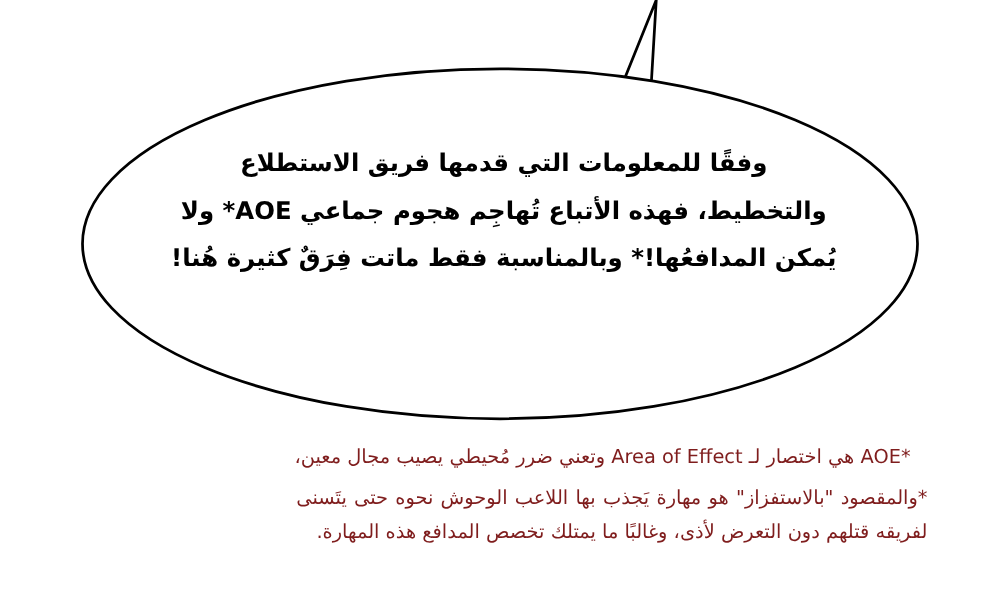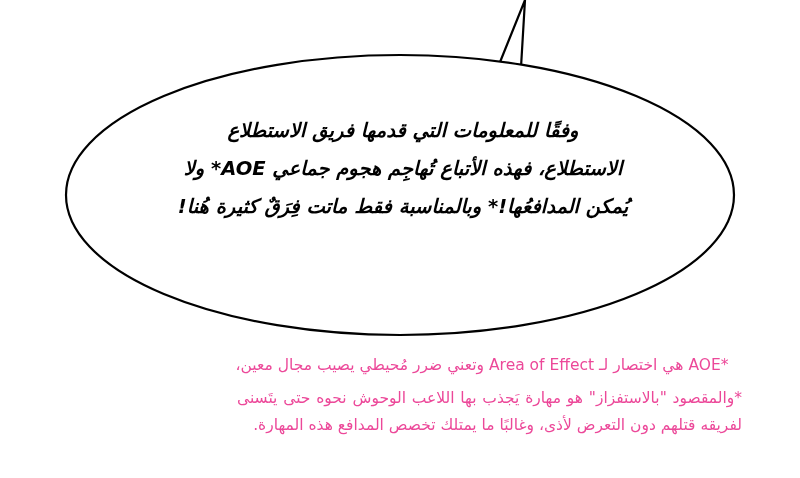--- a/index.html
+++ b/index.html
@@ -44,40 +44,39 @@
     left: 118px;
     top: 112px;
     width: 570px;
     text-align: center;
     direction: rtl;
     font-weight: bold;
     font-size: 19.5px;
     line-height: 38px;
     letter-spacing: 0px;
     color: #000000;
-    font-style: italic;
   }
   #balloon-text .line {
     display: block;
     white-space: nowrap;
   }
 
   
   #footnotes {
     position: absolute;
     left: 0;
     top: 352px;
     width: 800px;
     direction: rtl;
     text-align: right;
   }
   .footnote {
     font-size: 15.5px;
     line-height: 27px;
-    color: #ec4899;
+    color: #7f1d1d;
     direction: rtl;
   }
   #footnote-1 {
     position: absolute;
     top: 0px;
     right: 58px;
     width: 520px;
     text-align: center;
   }
   #footnote-2 {
@@ -99,21 +98,21 @@
 
       <path d="M 525 0 L 492 82 L 520 84 Z" fill="#ffffff" stroke="#000000" stroke-width="2.2" stroke-linejoin="round"></path>
 
       <ellipse cx="400" cy="195" rx="334" ry="140" fill="#ffffff" stroke="#000000" stroke-width="2.2"></ellipse>
 
       <path d="M 496 74 L 520 76 L 521 84 L 492 82 Z" fill="#ffffff" stroke="none"></path>
     </svg>
 
     <div id="balloon-text">
       <span class="line">وفقًا للمعلومات التي قدمها فريق الاستطلاع</span>
-      <span class="line">الاستطلاع، فهذه الأتباع تُهاجِم هجوم جماعي AOE* ولا</span>
+      <span class="line">والتخطيط، فهذه الأتباع تُهاجِم هجوم جماعي AOE* ولا</span>
       <span class="line">يُمكن المدافعُها!* وبالمناسبة فقط ماتت فِرَقٌ كثيرة هُنا!</span>
     </div>
   </div>
 
   <div id="footnotes">
     <div class="footnote" id="footnote-1">*AOE هي اختصار لـ Area of Effect وتعني ضرر مُحيطي يصيب مجال معين،</div>
     <div class="footnote" id="footnote-2">*والمقصود "بالاستفزاز" هو مهارة يَجذب بها اللاعب الوحوش نحوه حتى يتَسنى لفريقه قتلهم دون التعرض لأذى، وغالبًا ما يمتلك تخصص المدافع هذه المهارة.</div>
   </div>
 
 </div>

